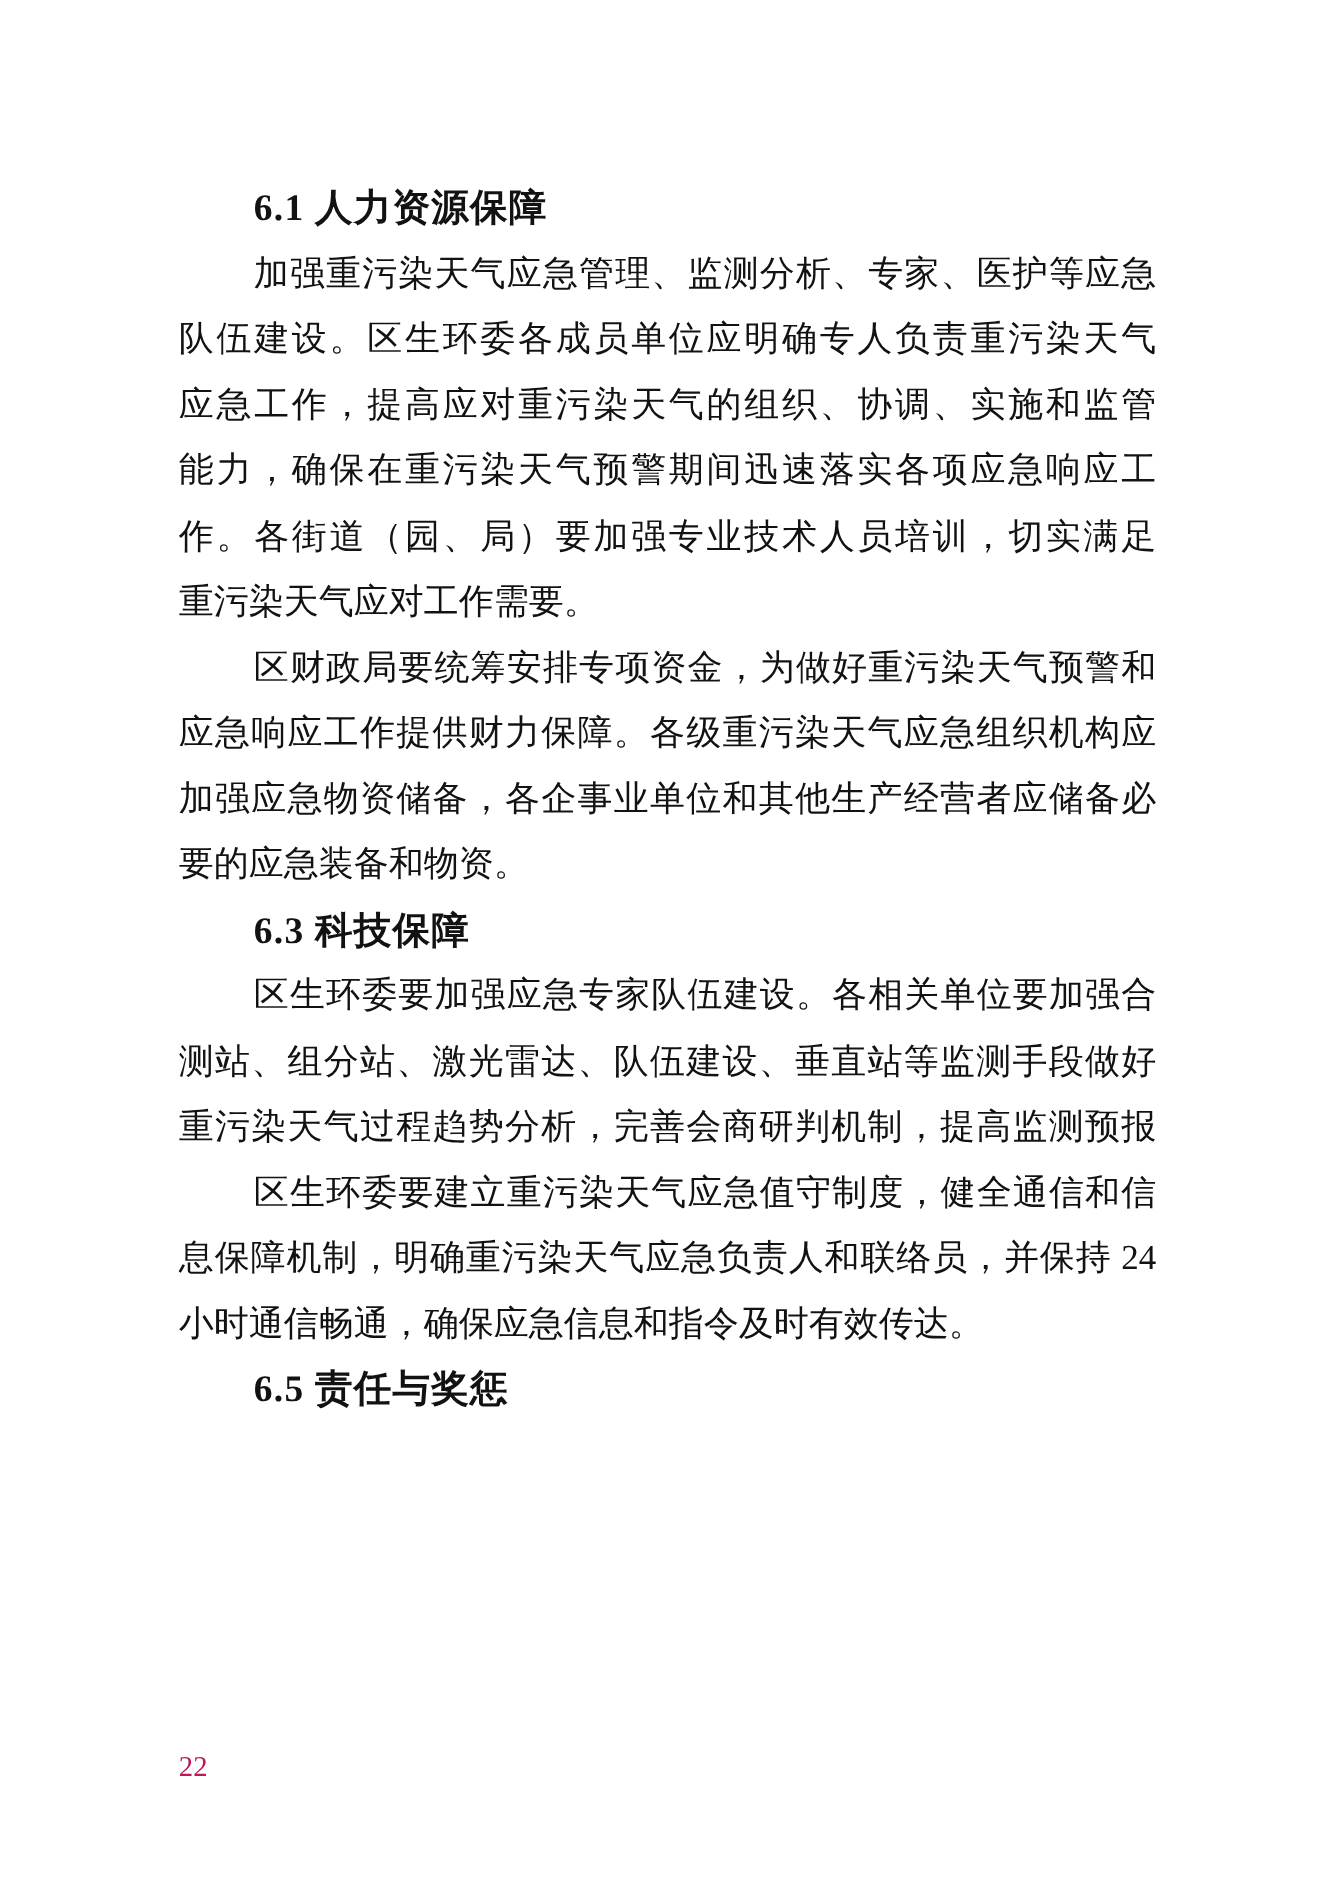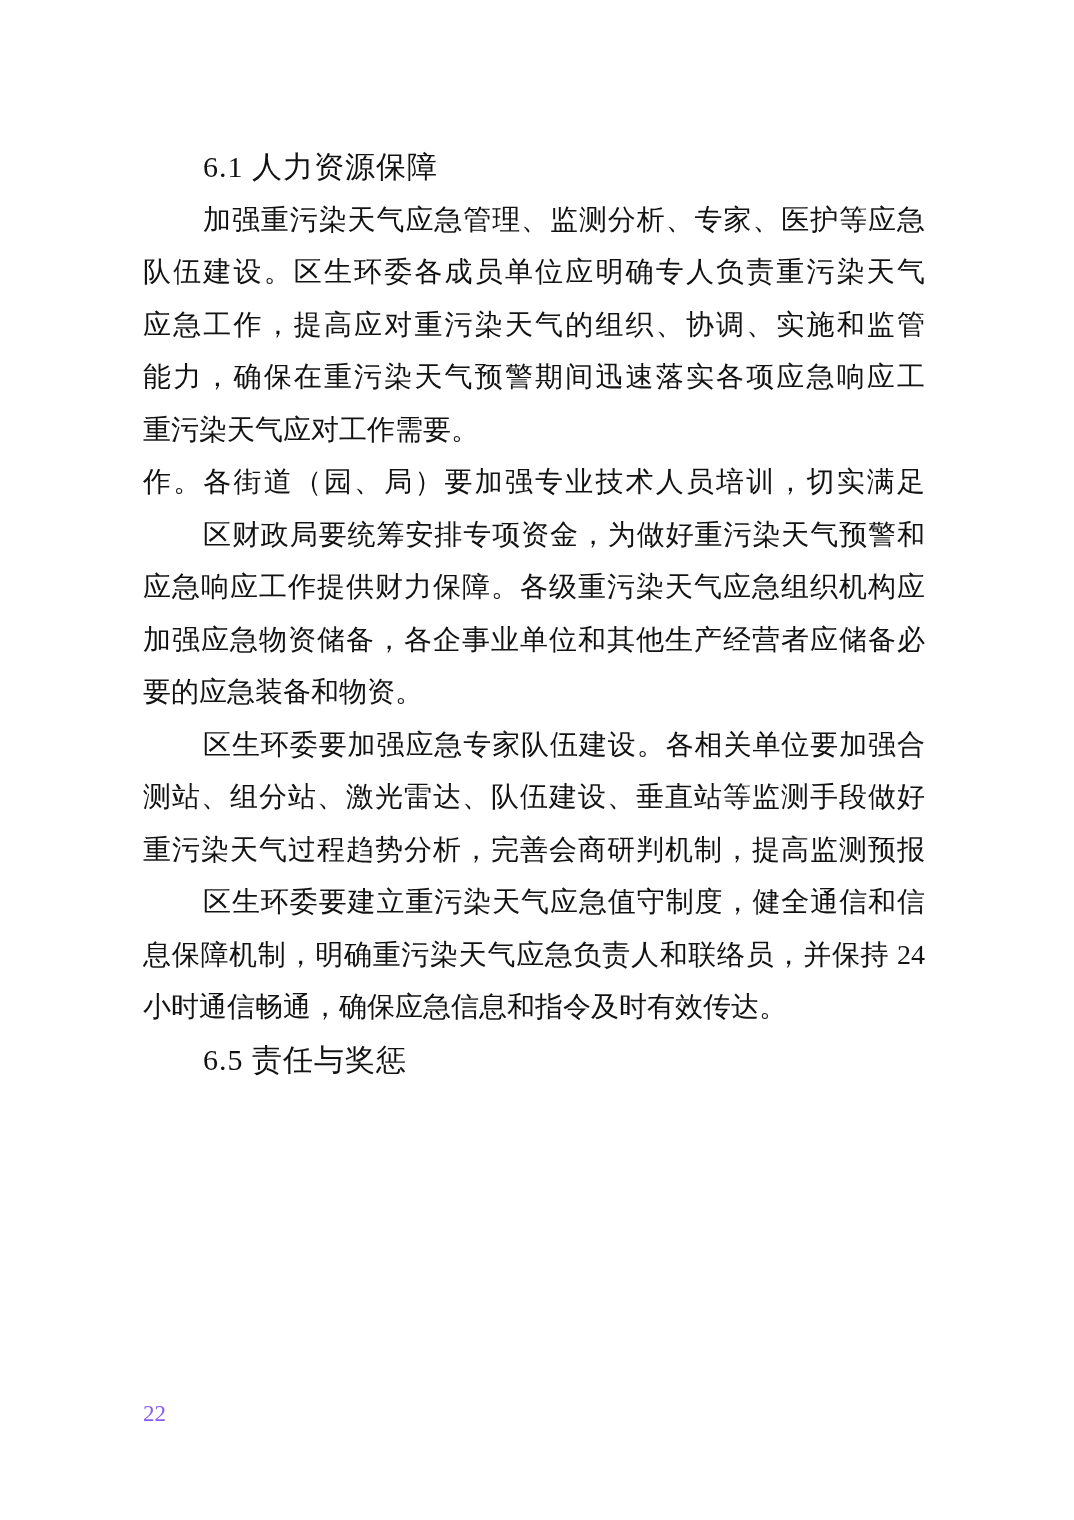--- a/index.html
+++ b/index.html
@@ -17,21 +17,21 @@
     color: #121212;
   }
   .content {
     position: absolute;
     left: 143px;
     top: 141px;
     width: 782px;
   }
   .heading {
     font-size: 30px;
-    font-weight: normal;
+    font-weight: bold;
     line-height: 52.5px;
     height: 52.5px;
     padding-left: 60px;
     white-space: nowrap;
     letter-spacing: 1px;
   }
   .line {
     font-size: 28px;
     line-height: 52.5px;
     height: 52.5px;
@@ -44,40 +44,41 @@
   }
   .line.para-last {
     text-align-last: left;
   }
   .page-number {
     position: absolute;
     left: 143px;
     top: 1399px;
     font-size: 23px;
     line-height: 30px;
-    color: #8b5cf6;
+    color: #be185d;
     font-family: Liberation Serif, serif;
   }
 </style>
 </head>
 <body>
 
 <div class="page">
   <main class="content" id="doc-body">
       <div class="heading">6.1 人力资源保障</div>
       <div class="line para-first">加强重污染天气应急管理、监测分析、专家、医护等应急</div>
       <div class="line">队伍建设。区生环委各成员单位应明确专人负责重污染天气</div>
       <div class="line">应急工作，提高应对重污染天气的组织、协调、实施和监管</div>
       <div class="line">能力，确保在重污染天气预警期间迅速落实各项应急响应工</div>
+      <div class="line">作。各街道（园、局）要加强专业技术人员培训，切实满足</div>
       <div class="line para-last">重污染天气应对工作需要。</div>
-      <div class="line">作。各街道（园、局）要加强专业技术人员培训，切实满足</div>
       <div class="line para-first">区财政局要统筹安排专项资金，为做好重污染天气预警和</div>
       <div class="line">应急响应工作提供财力保障。各级重污染天气应急组织机构应</div>
       <div class="line">加强应急物资储备，各企事业单位和其他生产经营者应储备必</div>
       <div class="line para-last">要的应急装备和物资。</div>
+      <div class="heading">6.3 科技保障</div>
       <div class="line para-first">区生环委要加强应急专家队伍建设。各相关单位要加强合</div>
       <div class="line">测站、组分站、激光雷达、队伍建设、垂直站等监测手段做好</div>
       <div class="line">重污染天气过程趋势分析，完善会商研判机制，提高监测预报</div>
       <div class="line para-first">区生环委要建立重污染天气应急值守制度，健全通信和信</div>
       <div class="line">息保障机制，明确重污染天气应急负责人和联络员，并保持 24</div>
       <div class="line para-last">小时通信畅通，确保应急信息和指令及时有效传达。</div>
       <div class="heading">6.5 责任与奖惩</div>
     </main>
   <div class="page-number">22</div>
 </div>

